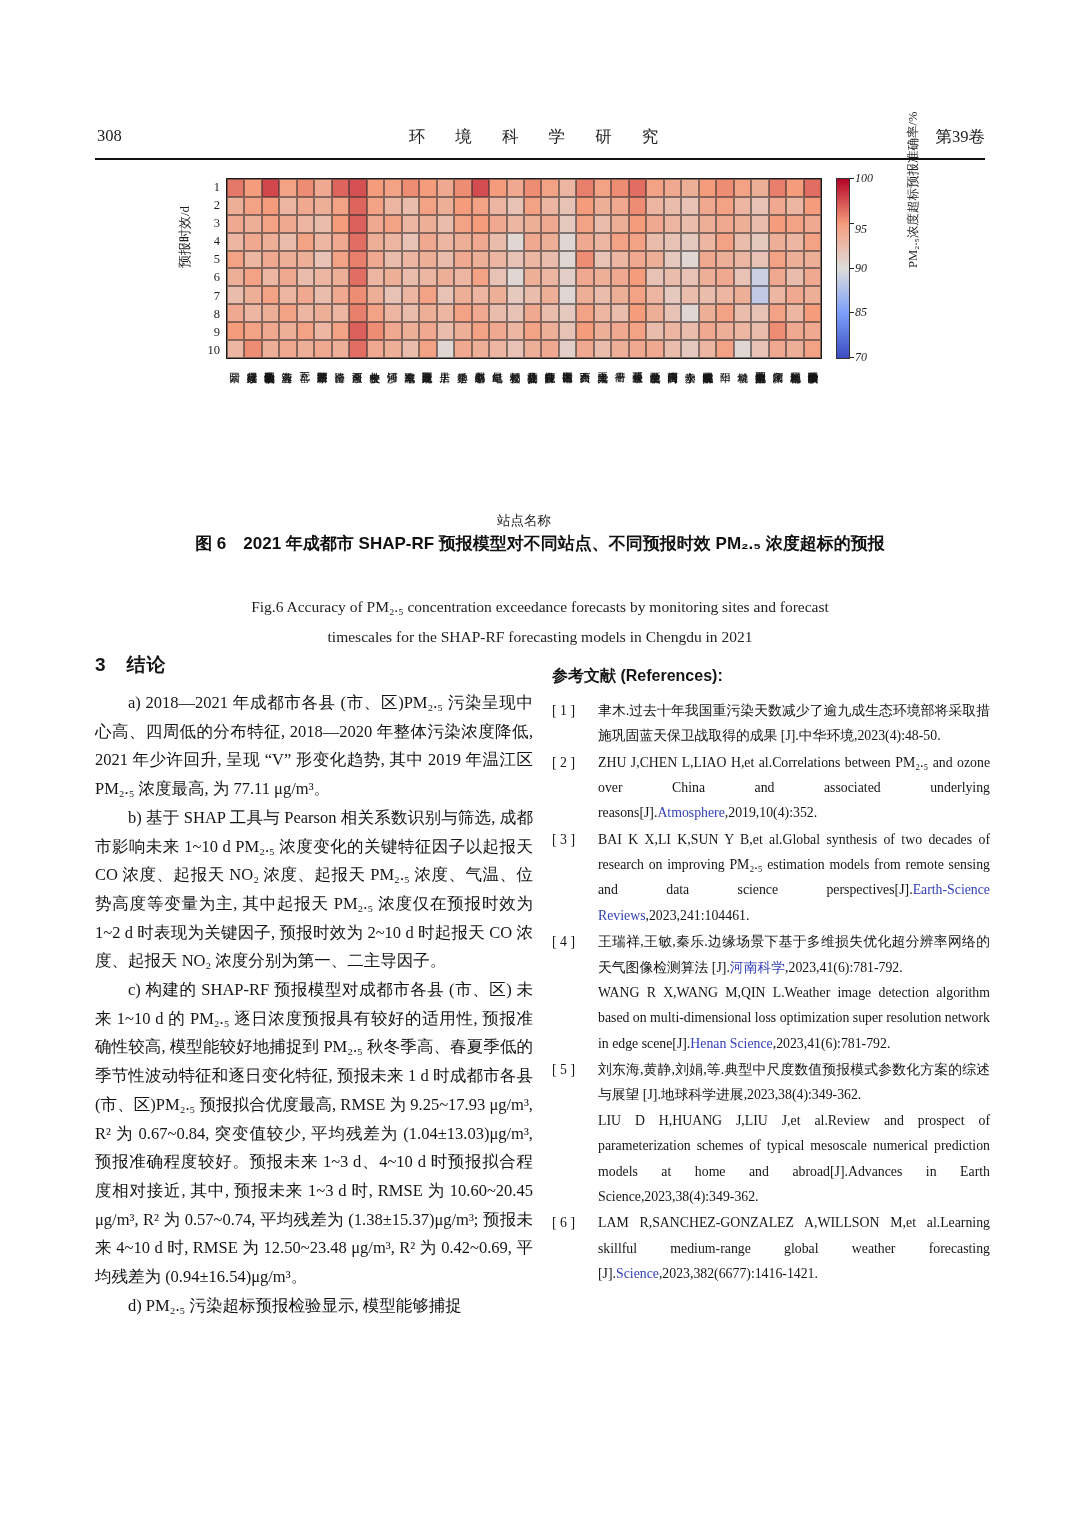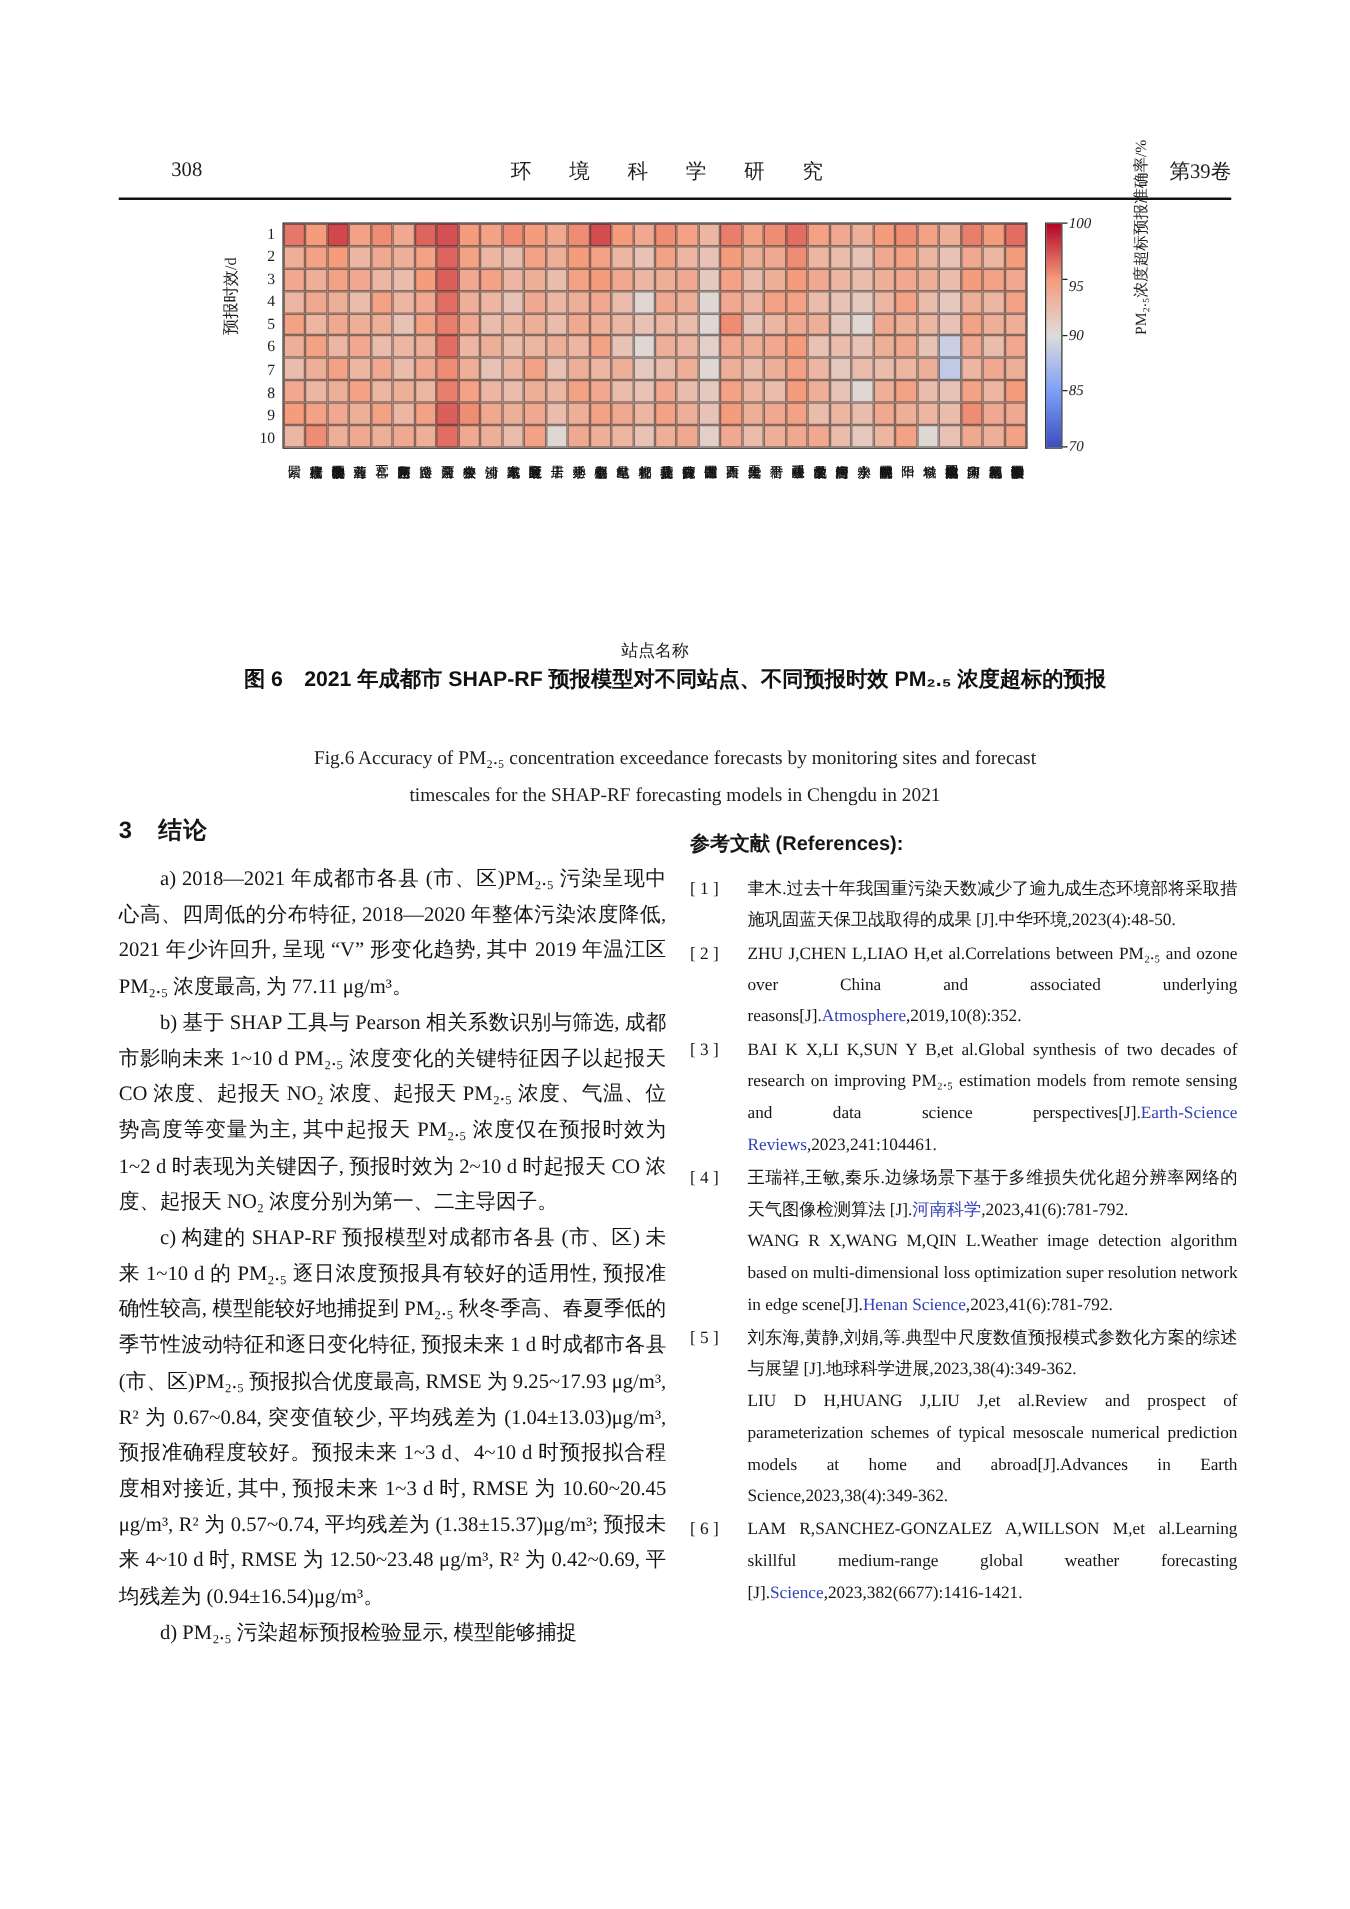--- a/index.html
+++ b/index.html
@@ -3,21 +3,21 @@
 <meta charset="utf-8">
 <style>
   * { margin:0; padding:0; box-sizing:border-box; }
   body { background:#888; font-family:"Liberation Serif", serif; }
   .page {
     position:relative; width:1080px; height:1527px; margin:0 auto;
     background:#ffffff; color:#1d1d1d; overflow:hidden;
   }
   
   .hdr { position:absolute; top:126px; left:95px; width:890px; height:26px; font-size:16.5px; }
-  .hdr .pageno { position:absolute; left:2px; top:0;margin-left:40px; }
+  .hdr .pageno { position:absolute; left:2px; top:0; }
   .hdr .jtitle { position:absolute; left:0; right:0; top:0; text-align:center; letter-spacing:13px; }
   .hdr .vol    { position:absolute; right:0; top:0; }
   .hdr-rule { position:absolute; top:158px; left:95px; width:890px; height:2px; background:#111; }
 
   
   .fig { position:absolute; left:0; top:0; width:1080px; height:640px; }
   .hm-ylabel { position:absolute; left:176px; top:268px; width:0; height:0; white-space:nowrap;
     font-size:13px; transform:translate(-50%,-50%) rotate(-90deg); }
   .hm-yticks { position:absolute; left:196px; top:178px; width:24px; height:181px; }
   .hm-yticks div { height:18.1px; text-align:right; font-size:12.5px; line-height:18.1px; }
@@ -503,21 +503,21 @@
     <div class="refs" id="refs">
         <div class="ref-item">
           <div class="ref-marker">[ 1 ]</div>
           <div class="ref-body">
             <div class="blk"><span>聿木.过去十年我国重污染天数减少了逾九成生态环境部将采取措施巩固蓝天保卫战取得的成果 [J].中华环境,2023(4):48-50.</span></div>
           </div>
         </div>
         <div class="ref-item">
           <div class="ref-marker">[ 2 ]</div>
           <div class="ref-body">
-            <div class="blk"><span>ZHU J,CHEN L,LIAO H,et al.Correlations between PM₂.₅ and ozone over China and associated underlying reasons[J].</span><span class="link">Atmosphere</span><span>,2019,10(8):352.</span></div>
+            <div class="blk"><span>ZHU J,CHEN L,LIAO H,et al.Correlations between PM₂.₅ and ozone over China and associated underlying reasons[J].</span><span class="link">Atmosphere</span><span>,2019,10(4):352.</span></div>
           </div>
         </div>
         <div class="ref-item">
           <div class="ref-marker">[ 3 ]</div>
           <div class="ref-body">
             <div class="blk"><span>BAI K X,LI K,SUN Y B,et al.Global synthesis of two decades of research on improving PM₂.₅ estimation models from remote sensing and data science perspectives[J].</span><span class="link">Earth-Science Reviews</span><span>,2023,241:104461.</span></div>
           </div>
         </div>
         <div class="ref-item">
           <div class="ref-marker">[ 4 ]</div>

